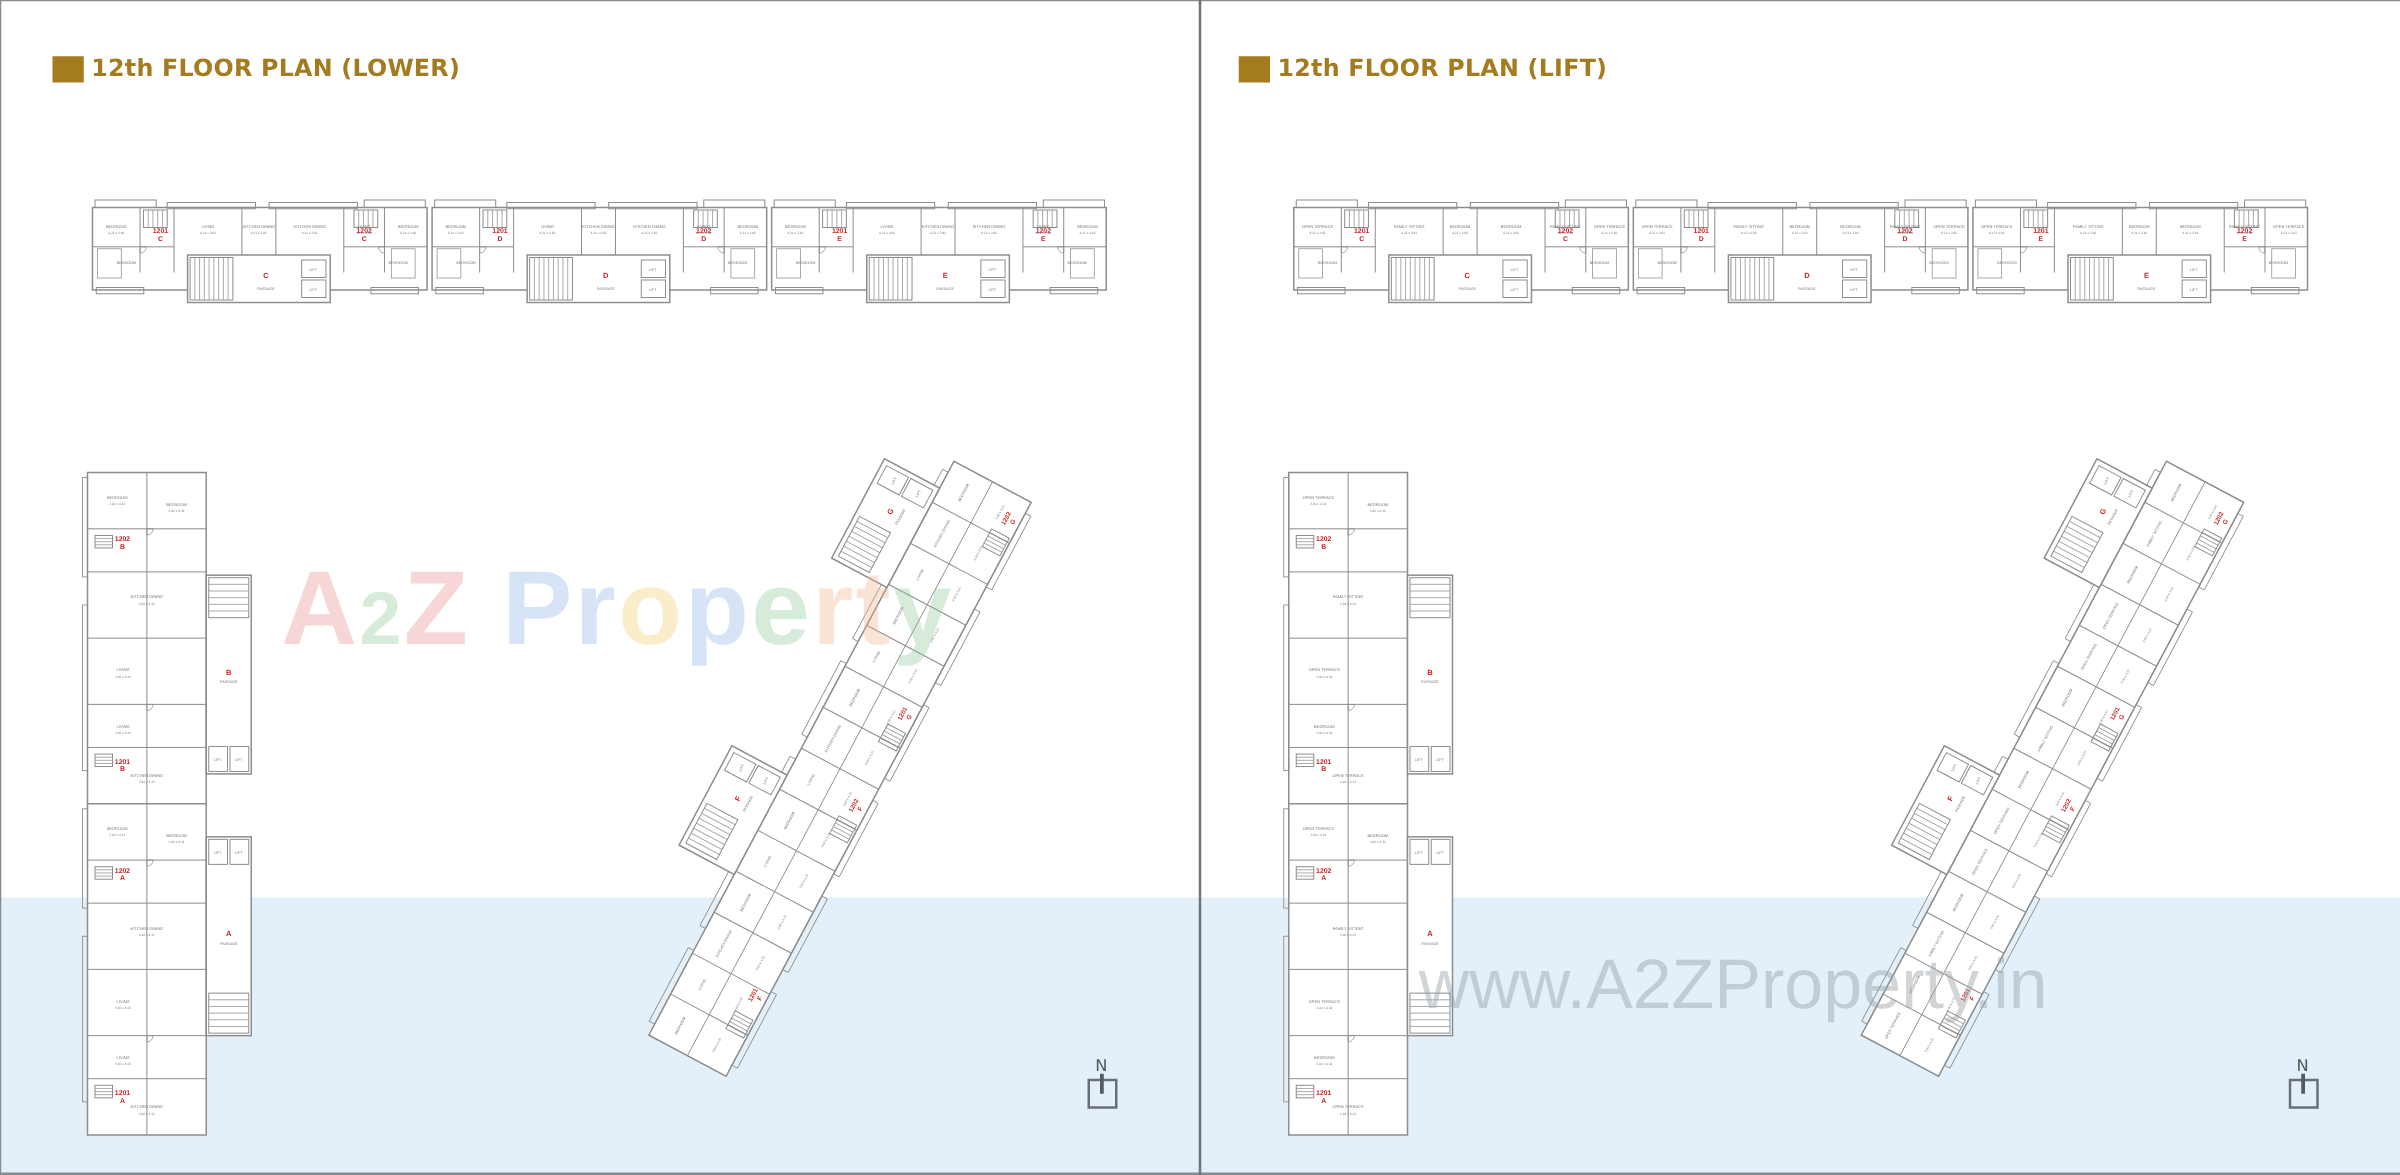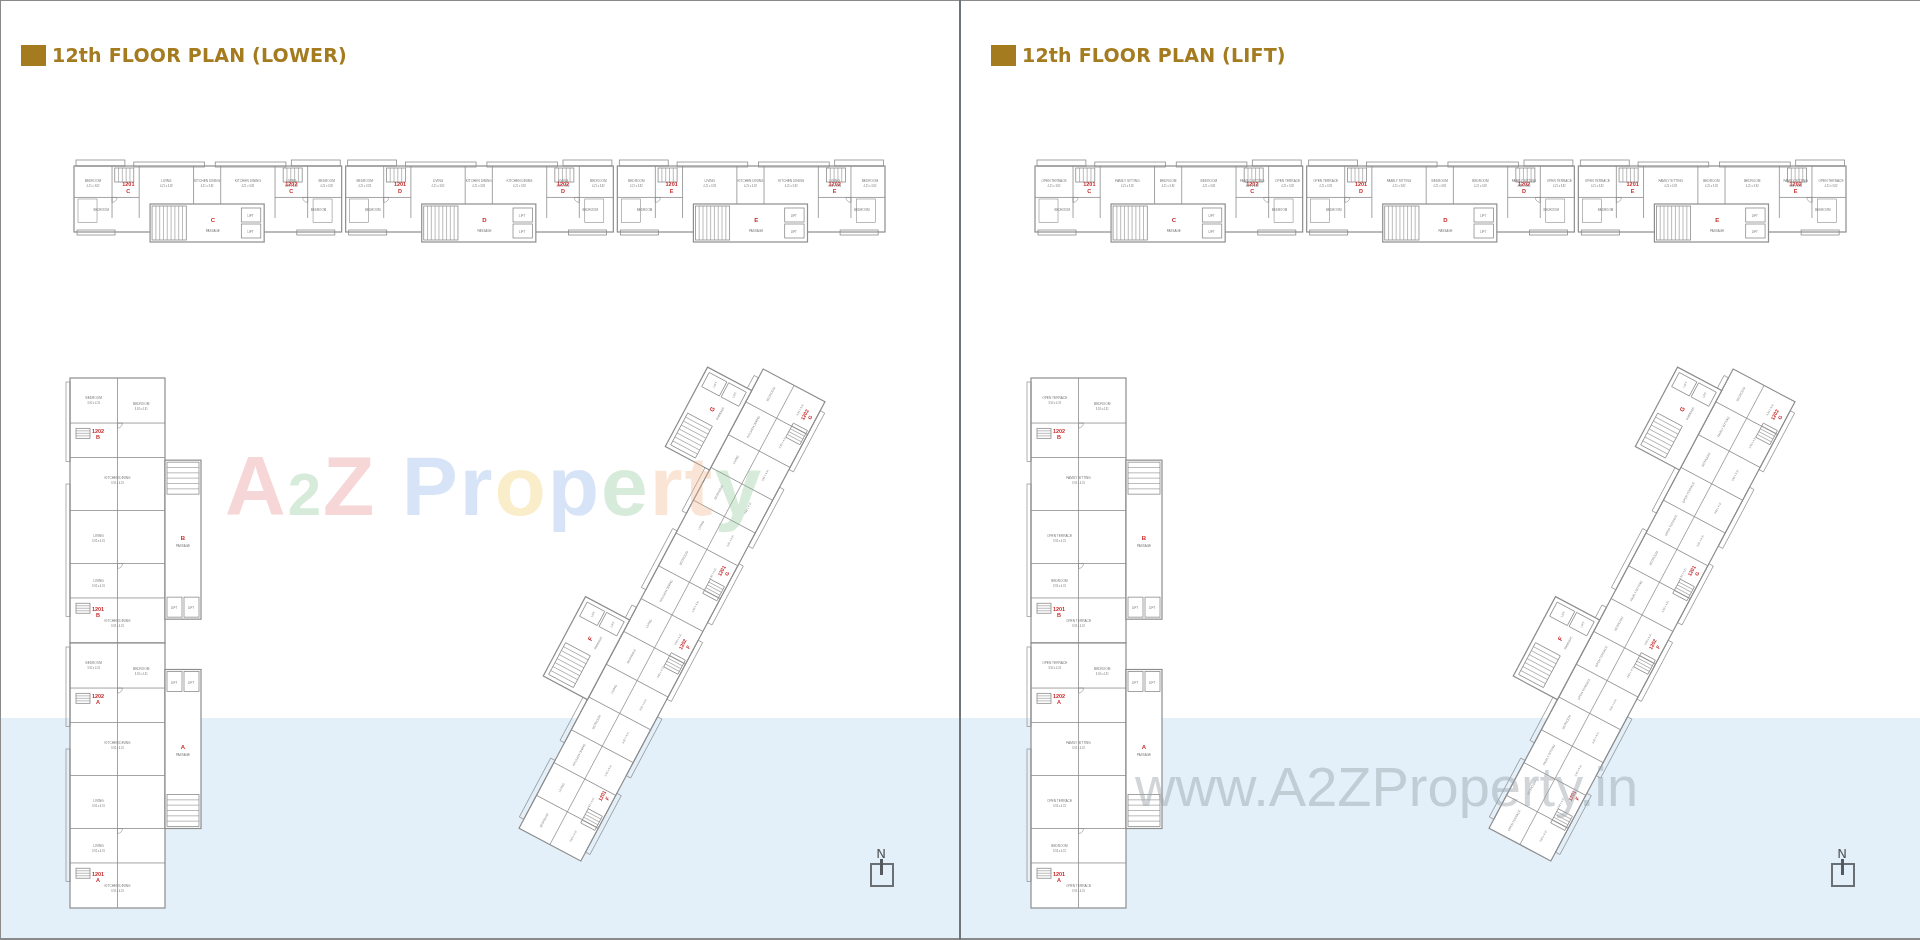--- a/index.html
+++ b/index.html
@@ -9,21 +9,21 @@
   }
   .band { position:absolute; left:0; top:718px; width:1920px; height:222px; background:#e3f0f9; }
   .frame-top { position:absolute; left:0; top:0; width:1920px; height:1px; background:#8a8a8a; }
   .frame-left { position:absolute; left:0; top:0; width:1px; height:940px; background:#8a8a8a; }
   .frame-bottom { position:absolute; left:0; top:938px; width:1920px; height:2px; background:#8a8a8a; }
   .divider { position:absolute; left:959px; top:0; width:2px; height:940px; background:#6f7478; }
   .panel { position:absolute; top:0; width:958px; height:938px; }
   .panel.left { left:0; }
   .panel.right { left:961px; }
   .title {
-    position:absolute; top:44px; left:21px; display:flex; align-items:center; gap:6px;
+    position:absolute; top:44px; left:42px; display:flex; align-items:center; gap:6px;
   }
   .title .sq { width:25px; height:21px; display:inline-block; }
   .title .txt { font-family:"DejaVu Sans", sans-serif; font-weight:bold; font-size:19px; letter-spacing:0.2px; }
   svg.plan { position:absolute; left:0; top:0; }
   .plan text { font-family:"Liberation Sans", sans-serif; }
   .watermark {
     position:absolute; font-family:"Liberation Sans", sans-serif; font-weight:bold; font-size:84px;
     left:225px; top:438px; letter-spacing:2px; opacity:0.35; white-space:nowrap;text-align:center;
   }
   .watermark span { display:inline-block; }

